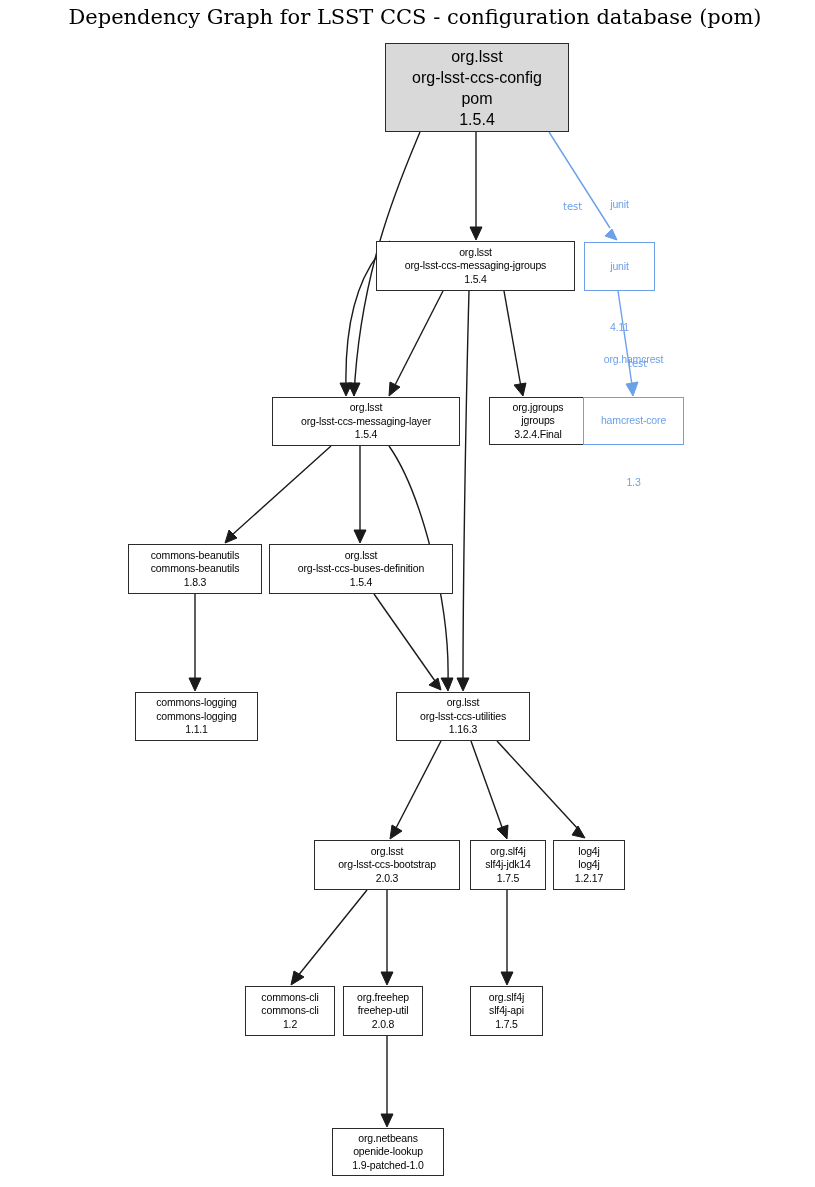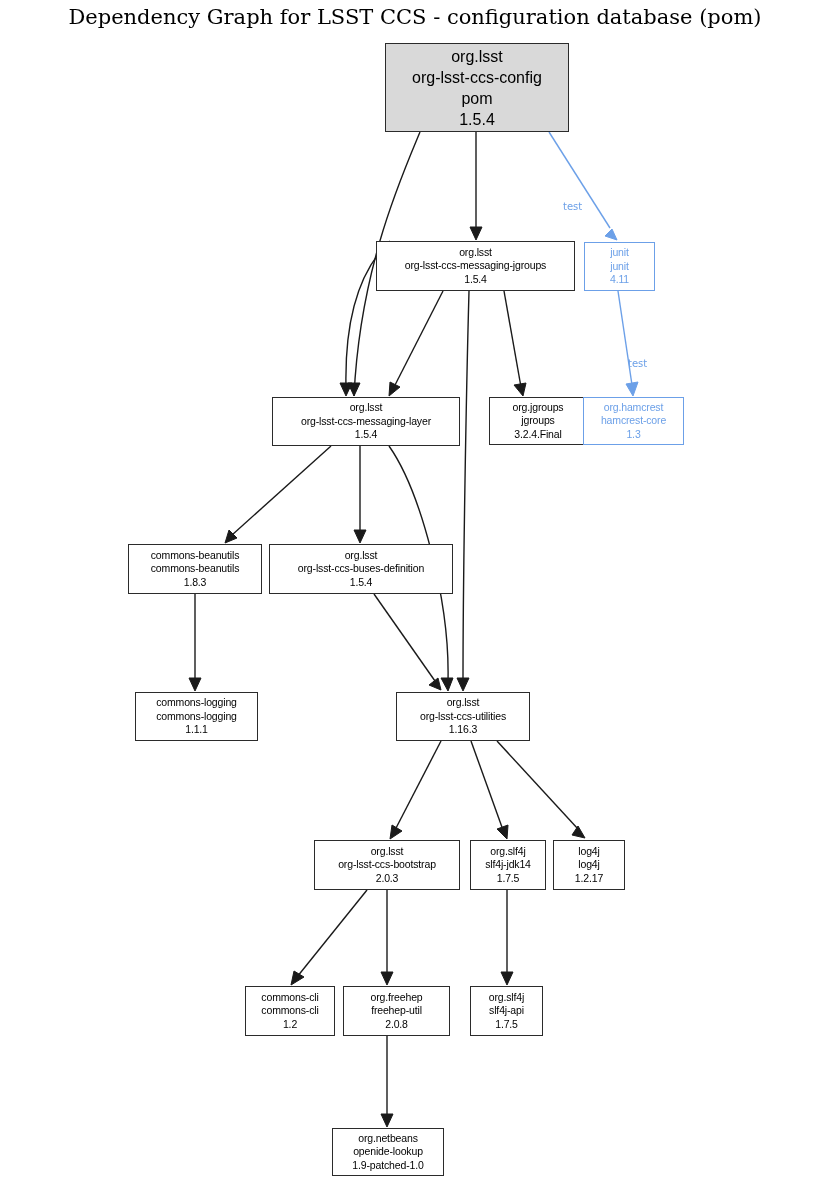--- a/index.html
+++ b/index.html
@@ -54,20 +54,21 @@
     background: #d9d9d9;
     border: 1.6px solid #2b2b2b;
     font-size: 16px;
     line-height: 21px;
     font-weight: normal;
     letter-spacing: 0;
   }
   .node-box.test-scope {
     border: 1.3px solid #6ca0e8;
     color: #6ca0e8;
+    gap: 48px;
   }
   .node-line {
     display: block;
   }
   .edge-label {
     position: absolute;
     font-family: "DejaVu Sans", sans-serif;
     font-size: 10px;
     color: #6ca0e8;
     white-space: nowrap;
@@ -191,21 +192,21 @@
       <div class="node-box" style="left: 553px; top: 840px; width: 72px; height: 50px;">
         <span class="node-line">log4j</span>
         <span class="node-line">log4j</span>
         <span class="node-line">1.2.17</span>
       </div>
       <div class="node-box" style="left: 245px; top: 986px; width: 90px; height: 50px;">
         <span class="node-line">commons-cli</span>
         <span class="node-line">commons-cli</span>
         <span class="node-line">1.2</span>
       </div>
-      <div class="node-box" style="left: 343px; top: 986px; width: 107px; height: 50px;">
+      <div class="node-box" style="left: 343px; top: 986px; width: 80px; height: 50px;">
         <span class="node-line">org.freehep</span>
         <span class="node-line">freehep-util</span>
         <span class="node-line">2.0.8</span>
       </div>
       <div class="node-box" style="left: 470px; top: 986px; width: 73px; height: 50px;">
         <span class="node-line">org.slf4j</span>
         <span class="node-line">slf4j-api</span>
         <span class="node-line">1.7.5</span>
       </div>
       <div class="node-box" style="left: 332px; top: 1128px; width: 112px; height: 48px;">

